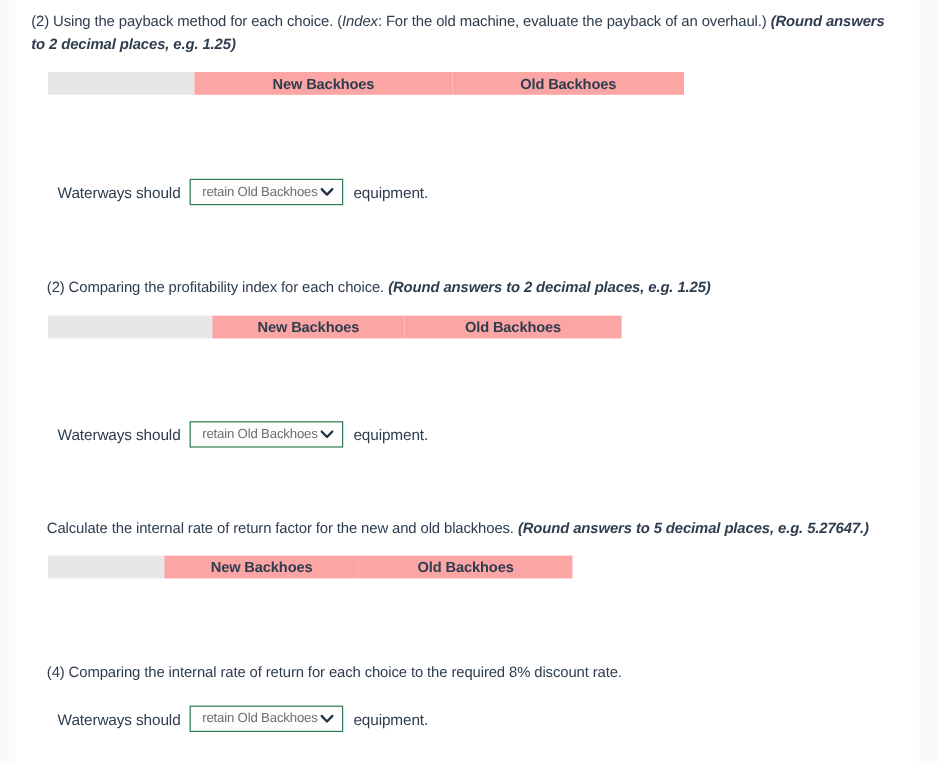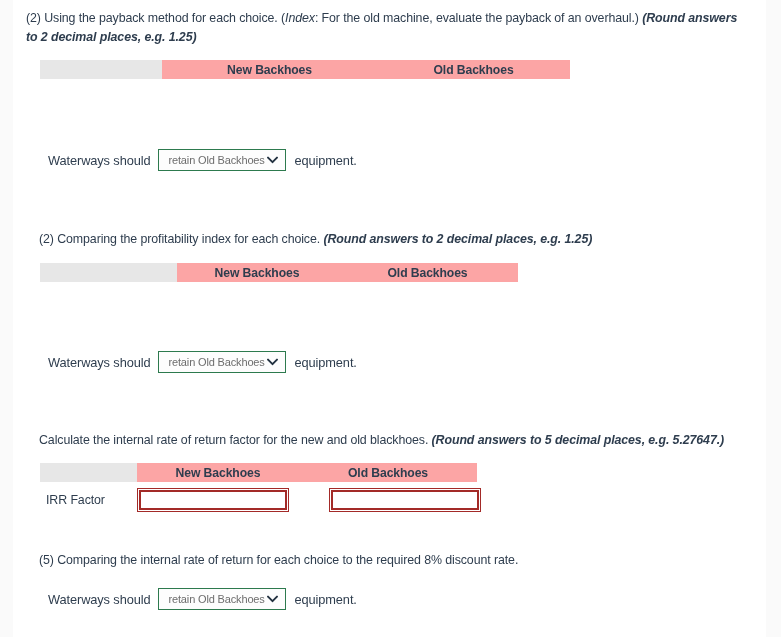--- a/index.html
+++ b/index.html
@@ -220,39 +220,25 @@
           <col style="width:162px">
           <col style="width:30px">
           <col style="width:148px">
       </colgroup>
       <tbody>
           <tr class="hdr-row">
         <th class="blank"></th>
         <th>New Backhoes</th>
         <th colspan="2">Old Backhoes</th>
       </tr>
-      <tr class="data-row">
-        <td class="row-label">IRR Factor</td>
-        <td style="padding-left:0 !important;">
-          <span class="ans-wrap" style="width:148px;">
-            <input class="ans" type="text" value="" style="">
-          </span>
-        </td>
-        <td></td>
-        <td style="padding-left:0 !important;">
-          <span class="ans-wrap" style="width:148px;">
-            <input class="ans" type="text" value="" style="">
-          </span>
-        </td>
-      </tr>
     </tbody>
       </table>
 
     <div class="qtext" style="position:absolute; left:26px; top:551px; width:722px;">
-      <span>(5) Comparing the internal rate of return for each choice to the required 8% discount rate.</span>
+      <span>(4) Comparing the internal rate of return for each choice to the required 8% discount rate.</span>
     </div>
 
     <div class="sel-line" style="position:absolute; left:35px; top:588px;">
       <span>Waterways should</span>
       <span class="sel-box">
         <span class="sel-text">retain Old Backhoes</span>
         <span class="chev">
           <svg width="11" height="8" viewBox="0 0 11 8">
               <path d="M1 1.6 L5.5 6.2 L10 1.6" stroke="#21303f" stroke-width="1.9" fill="none" stroke-linecap="round" stroke-linejoin="round"></path>
             </svg>

